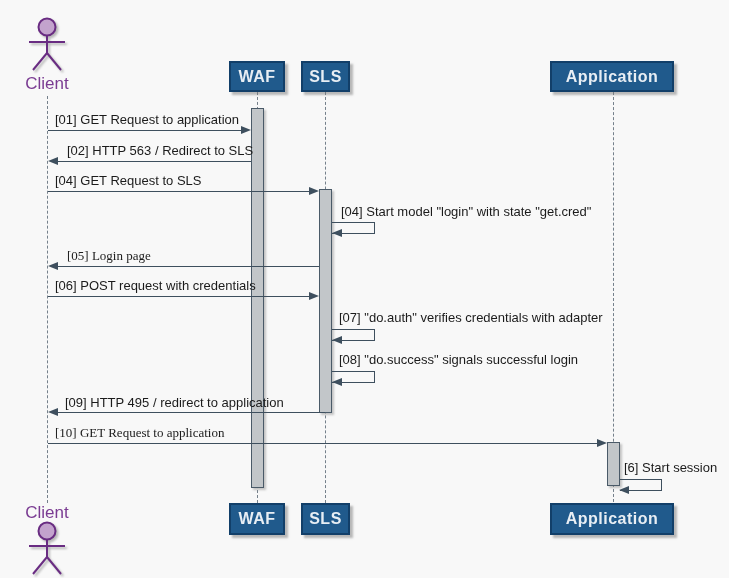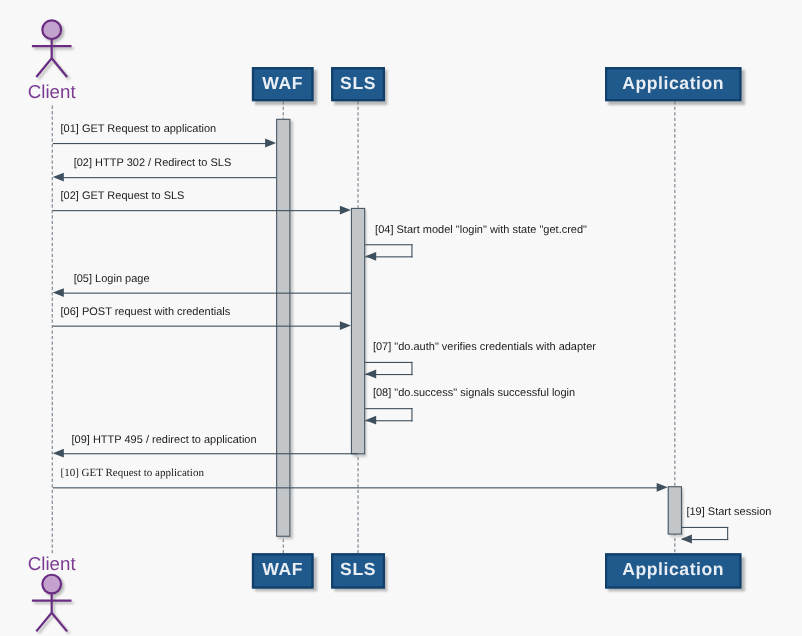--- a/index.html
+++ b/index.html
@@ -36,21 +36,21 @@
 
   
   .actor-label{
     position:absolute;color:#7A3B92;font-size:17px;
     width:70px;text-align:center;z-index:4;
   }
   .actor-svg{position:absolute;z-index:4;filter:drop-shadow(2.5px 2.5px 1px rgba(130,130,130,0.55));}
 
   
   .msg-label{
-    position:absolute;font-size:10px;color:#1b1b1b;
+    position:absolute;font-size:13px;color:#1b1b1b;
     white-space:nowrap;z-index:5;
   }
   .mline{position:absolute;height:0;border-top:1px solid #3E4F5E;z-index:3;}
   .ah{position:absolute;width:0;height:0;z-index:3;}
   .ah-r{border-left:10px solid #3E4F5E;border-top:4px solid transparent;border-bottom:4px solid transparent;}
   .ah-l{border-right:10px solid #3E4F5E;border-top:4px solid transparent;border-bottom:4px solid transparent;}
   .loop{
     position:absolute;border:1px solid #3E4F5E;border-left:none;
     box-sizing:border-box;z-index:3;
   }
@@ -92,33 +92,33 @@
   <div class="pbox" style="left:538px;top:49px;width:124px;height:31px;">Application</div>
 
   <div class="pbox" style="left:217px;top:491px;width:56px;height:32px;">WAF</div>
   <div class="pbox" style="left:289px;top:491px;width:49px;height:32px;">SLS</div>
   <div class="pbox" style="left:538px;top:491px;width:124px;height:32px;">Application</div>
 
   <div class="msg-label" style="left:43px;top:100px;">[01] GET Request to application</div>
   <div class="mline" style="left:36px;top:118px;width:194px;"></div>
   <div class="ah ah-r" style="left:229px;top:114px;"></div>
 
-  <div class="msg-label" style="left:55px;top:131px;">[02] HTTP 302 / Redirect to SLS</div>
+  <div class="msg-label" style="left:55px;top:131px;">[02] HTTP 563 / Redirect to SLS</div>
   <div class="mline" style="left:45px;top:149px;width:194px;"></div>
   <div class="ah ah-l" style="left:36px;top:145px;"></div>
 
-  <div class="msg-label" style="left:43px;top:161px;">[02] GET Request to SLS</div>
+  <div class="msg-label" style="left:43px;top:161px;">[04] GET Request to SLS</div>
   <div class="mline" style="left:36px;top:179px;width:262px;"></div>
   <div class="ah ah-r" style="left:297px;top:175px;"></div>
 
   <div class="msg-label" style="left:329px;top:192px;">[04] Start model "login" with state "get.cred"</div>
   <div class="loop" style="left:320px;top:210px;width:43px;height:12px;"></div>
   <div class="ah ah-l" style="left:320px;top:217px;"></div>
 
-  <div class="msg-label" style="left:55px;top:236px;">[05] Login page</div>
+  <div class="msg-label" style="left:55px;top:236px;font-family:Liberation Serif, serif;">[05] Login page</div>
   <div class="mline" style="left:45px;top:254px;width:262px;"></div>
   <div class="ah ah-l" style="left:36px;top:250px;"></div>
 
   <div class="msg-label" style="left:43px;top:266px;">[06] POST request with credentials</div>
   <div class="mline" style="left:36px;top:284px;width:262px;"></div>
   <div class="ah ah-r" style="left:297px;top:280px;"></div>
 
   <div class="msg-label" style="left:327px;top:298px;">[07] "do.auth" verifies credentials with adapter</div>
   <div class="loop" style="left:320px;top:317px;width:43px;height:12px;"></div>
   <div class="ah ah-l" style="left:320px;top:324px;"></div>
@@ -128,17 +128,17 @@
   <div class="ah ah-l" style="left:320px;top:366px;"></div>
 
   <div class="msg-label" style="left:53px;top:383px;">[09] HTTP 495 / redirect to application</div>
   <div class="mline" style="left:45px;top:400px;width:268px;"></div>
   <div class="ah ah-l" style="left:36px;top:396px;"></div>
 
   <div class="msg-label" style="left:43px;top:413px;font-family:Liberation Serif, serif;">[10] GET Request to application</div>
   <div class="mline" style="left:36px;top:431px;width:550px;"></div>
   <div class="ah ah-r" style="left:585px;top:427px;"></div>
 
-  <div class="msg-label" style="left:612px;top:448px;">[19] Start session</div>
+  <div class="msg-label" style="left:612px;top:448px;">[6] Start session</div>
   <div class="loop" style="left:608px;top:467px;width:42px;height:12px;"></div>
   <div class="ah ah-l" style="left:607px;top:474px;"></div>
 
 </div>
 
 </body></html>

